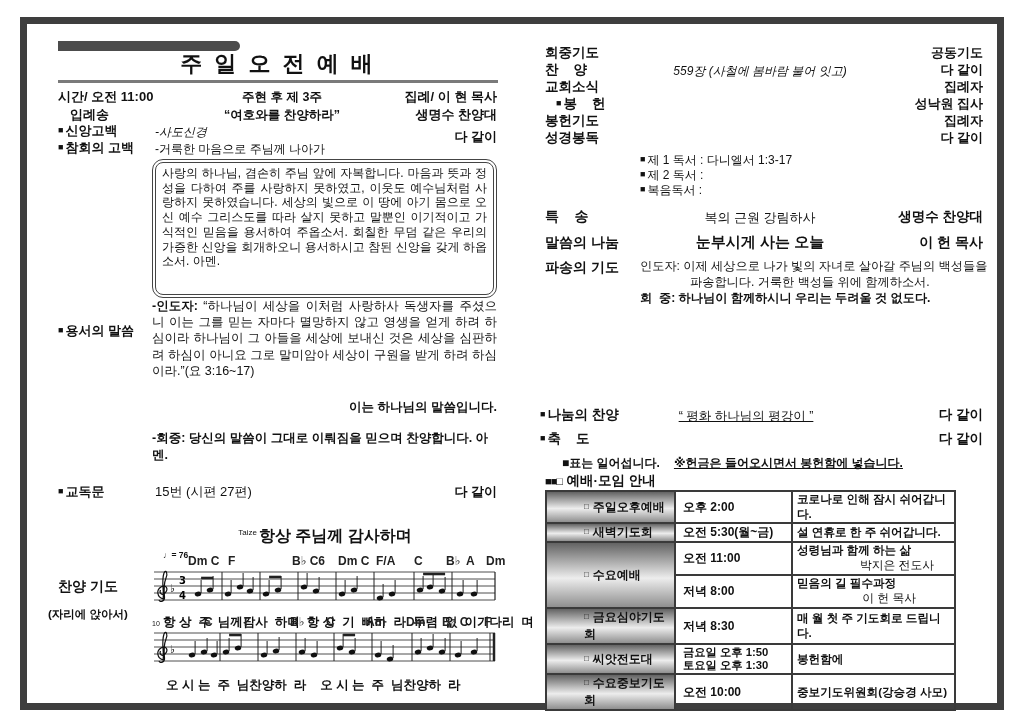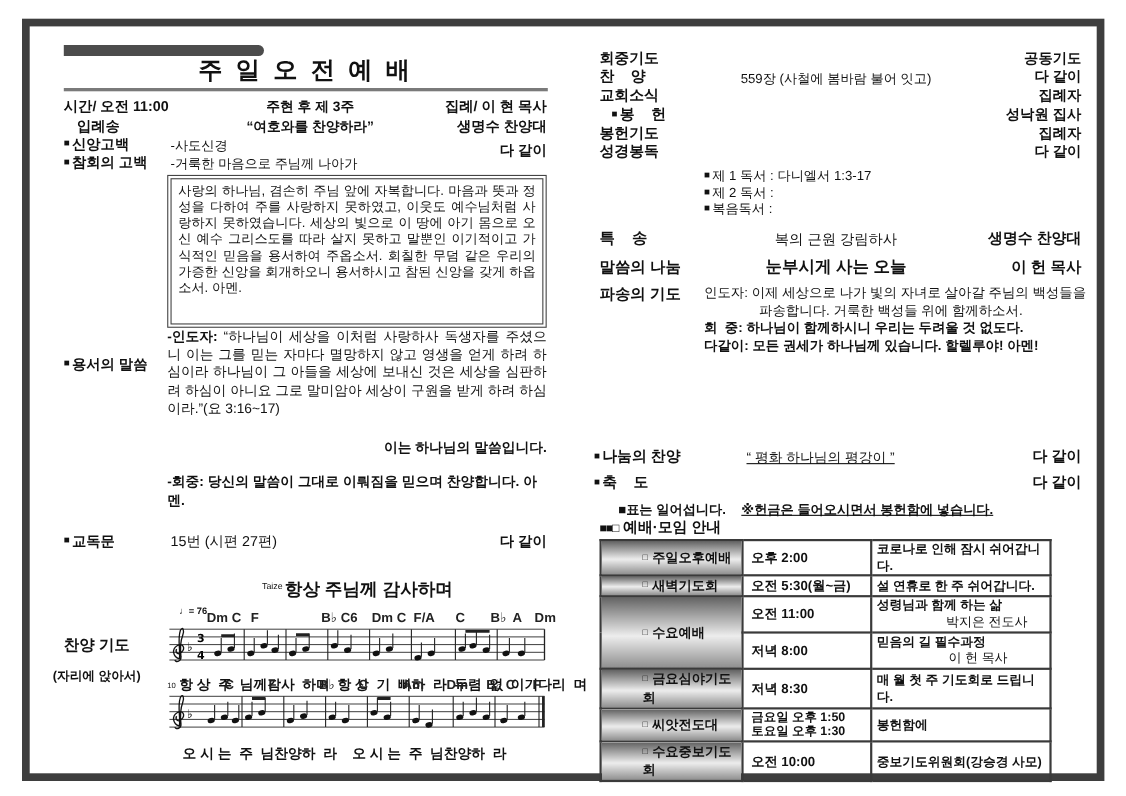--- a/index.html
+++ b/index.html
@@ -1,21 +1,21 @@
 <!DOCTYPE html>
 <html><head>
 <meta charset="utf-8">
 <style>
   html,body{margin:0;padding:0;}
   body{width:1024px;height:724px;background:#ffffff;position:relative;overflow:hidden;
        font-family:"Liberation Sans","DejaVu Sans",sans-serif;color:#111;}
   .abs{position:absolute;}
   .b{font-weight:bold;}
   .pre{white-space:pre;}
-  .jus{text-align:justify;text-justify:inter-character;}
+  .jus{text-align:justify;text-justify:inter-character;border-radius:11px;}
   .ctr{text-align:center;}
   .rgt{text-align:right;}
   .frame{left:20px;top:17px;width:984px;height:693px;border:7px solid #3e3e3e;
          box-sizing:border-box;background:#fff;}
   .topbar{left:58px;top:41px;width:182px;height:10px;background:#4c4c4c;
           border-radius:0 6px 6px 0;}
   .title{left:58px;top:49px;width:440px;font-size:22px;letter-spacing:3px;font-weight:bold;text-align:center;}
   .titlerule{left:58px;top:80px;width:440px;height:3px;background:#7a7a7a;} .fs12{font-size:12px;} .fs125{font-size:12.5px;}
   .fs13{font-size:13px;} .fs135{font-size:13.5px;} .fs14{font-size:14px;} .fs15{font-size:15px;}
   .blt{font-size:9px;vertical-align:2px;margin-right:2px;}
@@ -51,21 +51,21 @@
 
 <div class="abs b fs13" style="left:58px;top:88px;">시간/ 오전 11:00</div>
 <div class="abs b fs125 ctr" style="left:152px;top:89px;width:260px;">주현 후 제 3주</div>
 <div class="abs b fs13 rgt" style="left:298px;top:88px;width:199px;">집례/ 이 현 목사</div>
 
 <div class="abs b fs13" style="left:70px;top:106px;">입례송</div>
 <div class="abs b fs125 ctr" style="left:152px;top:107px;width:260px;">“여호와를 찬양하라”</div>
 <div class="abs b fs13 rgt" style="left:298px;top:106px;width:199px;">생명수 찬양대</div>
 
 <div class="abs b fs13" style="left:58px;top:122px;"><span class="blt">■</span><span>신앙고백</span></div>
-<div class="abs fs12" style="left:155px;top:124px;">-사도신경</div>
+<div class="abs fs12" style="left:155px;top:124px;font-style:italic;">-사도신경</div>
 <div class="abs b fs13" style="left:58px;top:139px;"><span class="blt">■</span><span>참회의 고백</span></div>
 <div class="abs fs12" style="left:155px;top:141px;">-거룩한 마음으로 주님께 나아가</div>
 <div class="abs b fs13 rgt" style="left:298px;top:128px;width:199px;">다 같이</div>
 
 <div class="abs cbox jus">사랑의 하나님, 겸손히 주님 앞에 자복합니다. 마음과 뜻과 정성을 다하여 주를 사랑하지 못하였고, 이웃도 예수님처럼 사랑하지 못하였습니다. 세상의 빛으로 이 땅에 아기 몸으로 오신 예수 그리스도를 따라 살지 못하고 말뿐인 이기적이고 가식적인 믿음을 용서하여 주옵소서. 회칠한 무덤 같은 우리의 가증한 신앙을 회개하오니 용서하시고 참된 신앙을 갖게 하옵소서. 아멘.</div>
 
 <div class="abs b fs13" style="left:58px;top:322px;"><span class="blt">■</span><span>용서의 말씀</span></div>
 <div class="abs fs125 jus para" style="left:152px;top:298px;width:345px;"><span class="b">-인도자:</span><span> “하나님이 세상을 이처럼 사랑하사 독생자를 주셨으니 이는 그를 믿는 자마다 멸망하지 않고 영생을 얻게 하려 하심이라 하나님이 그 아들을 세상에 보내신 것은 세상을 심판하려 하심이 아니요 그로 말미암아 세상이 구원을 받게 하려 하심이라.”(요 3:16~17)</span></div>
 <div class="abs b fs125 rgt" style="left:152px;top:399px;width:345px;">이는 하나님의 말씀입니다.</div>
 <div class="abs b fs125" style="left:152px;top:430px;width:345px;">-회중: 당신의 말씀이 그대로 이뤄짐을 믿으며 찬양합니다. 아멘.</div>
@@ -215,21 +215,21 @@
     <line x1="77.1" y1="8" x2="89.1" y2="8" stroke="#222" stroke-width="2.6"></line>
     <line x1="191.1" y1="8" x2="203.1" y2="8" stroke="#222" stroke-width="2.6"></line>
     <path d="M11 33 C5 31 4 24 9 21 C14 18 17 23 13 27 C10 30 7 27 8.5 24 M11 33 C12.5 26 9 16 12 7 C14 3 16 7 14 12 C12 17 12 26 12.5 31 C13 35 8 37 7 34" fill="none" stroke="#111" stroke-width="1.2"></path>
   </svg>
 <div class="abs lyr" style="left:166px;top:665px;">오 시 는  주  님찬양하  라    오 시 는  주  님찬양하  라</div>
 
 <div class="abs b fs135 pre" style="left:545px;top:44px;">회중기도</div>
 <div class="abs b fs13 rgt" style="left:645px;top:44px;width:338px;">공동기도</div>
 
 <div class="abs b fs135 pre" style="left:545px;top:61px;">찬    양</div>
-<div class="abs fs12 ctr" style="left:610px;top:63px;width:300px;">559장 (사철에 봄바람 불어 잇고)</div>
+<div class="abs fs12 ctr" style="left:610px;top:63px;width:300px;font-style:italic;">559장 (사철에 봄바람 불어 잇고)</div>
 <div class="abs b fs13 rgt" style="left:645px;top:61px;width:338px;">다 같이</div>
 
 <div class="abs b fs135 pre" style="left:545px;top:78px;">교회소식</div>
 <div class="abs b fs13 rgt" style="left:645px;top:78px;width:338px;">집례자</div>
 
 <div class="abs b fs135 pre" style="left:556px;top:95px;"><span class="blt">■</span><span class="pre">봉    헌</span></div>
 <div class="abs b fs13 rgt" style="left:645px;top:95px;width:338px;">성낙원 집사</div>
 
 <div class="abs b fs135 pre" style="left:545px;top:112px;">봉헌기도</div>
 <div class="abs b fs13 rgt" style="left:645px;top:112px;width:338px;">집례자</div>
@@ -246,21 +246,20 @@
 <div class="abs b fs135 rgt" style="left:645px;top:208px;width:338px;">생명수 찬양대</div>
 
 <div class="abs b fs14" style="left:545px;top:234px;">말씀의 나눔</div>
 <div class="abs b fs15 ctr" style="left:610px;top:233px;width:300px;">눈부시게 사는 오늘</div>
 <div class="abs b fs14 rgt" style="left:645px;top:234px;width:338px;">이 헌 목사</div>
 
 <div class="abs b fs14" style="left:545px;top:259px;">파송의 기도</div>
 <div class="abs prayer">
   <div><span>인도자:</span><span> 이제 세상으로 나가 빛의 자녀로 살아갈 주님의 백성들을 파송합니다. 거룩한 백성들 위에 함께하소서.</span></div>
   <div class="b"><span class="pre">회  중:</span><span> 하나님이 함께하시니 우리는 두려울 것 없도다.</span></div>
-  <div class="b"><span>다같이:</span><span> 모든 권세가 하나님께 있습니다. 할렐루야! 아멘!</span></div>
 </div>
 
 <div class="abs b fs135" style="left:540px;top:406px;"><span class="blt">■</span><span>나눔의 찬양</span></div>
 <div class="abs fs125 ctr" style="left:606px;top:408px;width:280px;text-decoration:underline;">“ 평화 하나님의 평강이 ”</div>
 <div class="abs b fs135 rgt" style="left:645px;top:406px;width:338px;">다 같이</div>
 
 <div class="abs b fs135 pre" style="left:540px;top:430px;"><span class="blt">■</span><span class="pre">축    도</span></div>
 <div class="abs b fs135 rgt" style="left:645px;top:430px;width:338px;">다 같이</div>
 
 <div class="abs b fs12" style="left:562px;top:455px;"><span>■표는 일어섭니다.</span><span style="margin-left:14px;"><u>※헌금은 들어오시면서 봉헌함에 넣습니다.</u></span></div>

